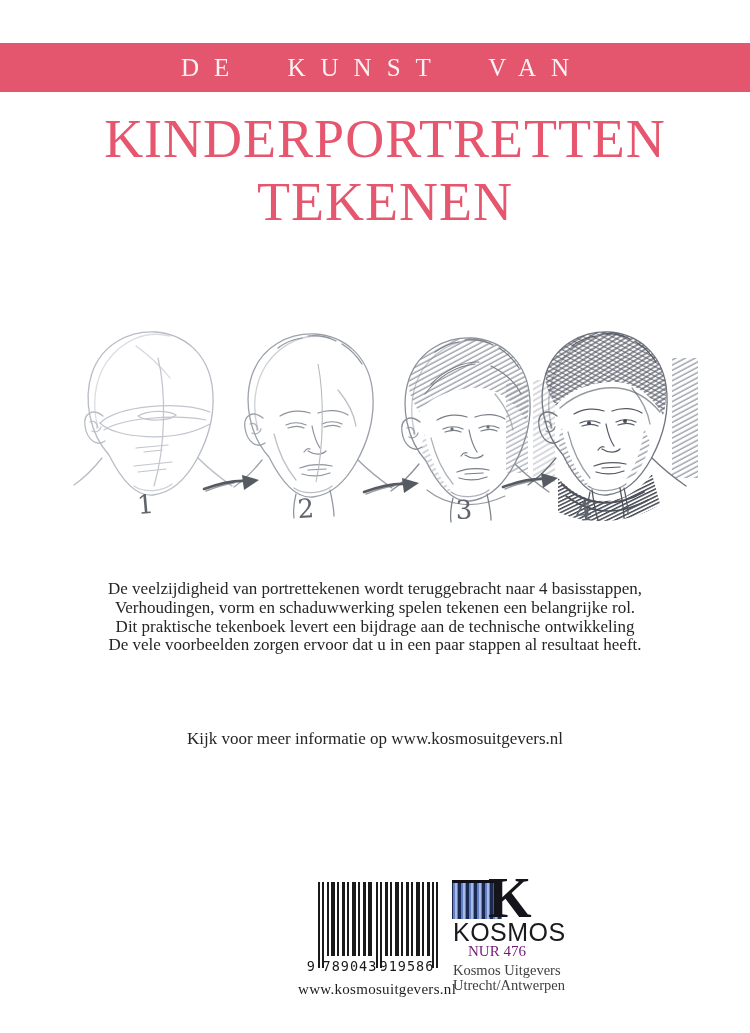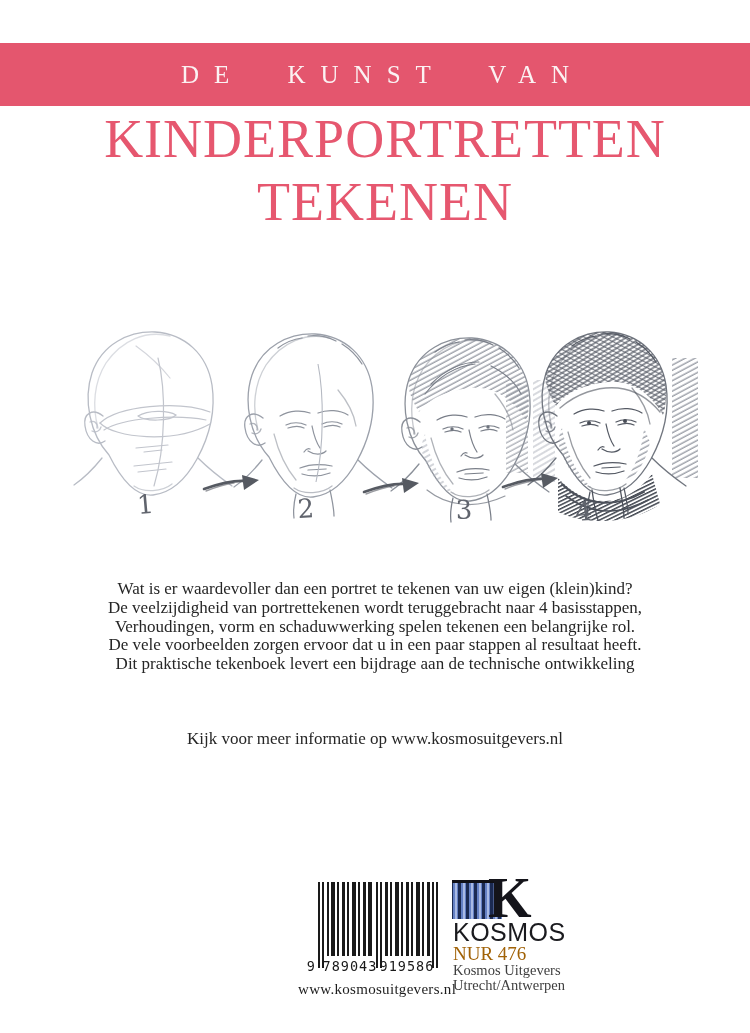--- a/index.html
+++ b/index.html
@@ -1,20 +1,20 @@
 <!DOCTYPE html>
 <html><head>
 <meta charset="utf-8">
 <style>
   html,body{margin:0;padding:0;background:#ffffff;}
   .page{position:relative;width:750px;height:1033px;background:#ffffff;overflow:hidden;
         font-family:"Liberation Serif",serif;color:#1e1e1e;}
 
   
-  .banner{position:absolute;left:0;top:43px;width:750px;height:63px;background:#e4566e;
+  .banner{position:absolute;left:0;top:43px;width:750px;height:49px;background:#e4566e;
           display:flex;align-items:center;justify-content:center;}
   .banner span{color:#fbf2f3;font-size:25px;letter-spacing:15px;word-spacing:22px;
                text-indent:15px;white-space:nowrap;}
 
   
   .title{position:absolute;left:0;top:108px;width:750px;text-align:center;color:#e6576f;}
   .title div{font-size:54px;line-height:63px;letter-spacing:1px;font-weight:400;white-space:nowrap;margin-left:20px;}
 
   
   .sketches{position:absolute;left:0;top:290px;width:750px;height:245px;}
@@ -36,21 +36,21 @@
 
   
   .logo{position:absolute;left:452px;top:877px;width:180px;height:130px;}
   .stripes{position:absolute;left:0;top:3px;width:50px;height:36px;border-top:3px solid #101016;
            background:repeating-linear-gradient(90deg,#1b2a52 0 1.5px,#6480c4 1.5px 3px,
                       #a9bae4 3px 5px,#6480c4 5px 6.5px,#1b2a52 6.5px 8px);}
   .kletter{position:absolute;left:36px;top:-7px;font-family:"Liberation Serif",serif;
            font-weight:700;font-size:56px;line-height:56px;color:#14141a;}
   .logo .word{position:absolute;left:1px;top:41px;font-family:"Liberation Sans",sans-serif;
               font-size:25px;color:#1a1a1e;letter-spacing:.5px;}
-  .logo .nur{position:absolute;left:1px;top:66px;font-size:19px;color:#a16207;}
+  .logo .nur{position:absolute;left:16px;top:66px;font-size:15px;color:#701a75;}
   .logo .pubname{position:absolute;left:1px;top:85px;font-size:14.5px;color:#3e3e3e;}
   .logo .publoc{position:absolute;left:1px;top:100px;font-size:14.5px;color:#3e3e3e;}
 </style>
 </head>
 <body>
 
 <div class="page">
 
   <div class="banner">
     <span>DE KUNST VAN</span>
@@ -176,25 +176,24 @@
     <use href="#arrow" transform="translate(364,189)"></use>
     <use href="#arrow" transform="translate(503,184)"></use>
 
     <text class="stepnum" x="138" y="224" transform="rotate(-5 138 224)">1</text>
     <text class="stepnum" x="298" y="228" transform="rotate(-3 298 228)">2</text>
     <text class="stepnum" x="456" y="229" transform="rotate(-2 456 229)">3</text>
     <text class="stepnum" x="576" y="231" transform="rotate(-4 576 231)">4</text>
   </svg>
 
   <div class="desc">
-    <div>Wat is er waardevoller dan een portret te tekenen van uw eigen (klein)kind?</div>
     <div>De veelzijdigheid van portrettekenen wordt teruggebracht naar 4 basisstappen,</div>
     <div>Verhoudingen, vorm en schaduwwerking spelen tekenen een belangrijke rol.</div>
+    <div>Dit praktische tekenboek levert een bijdrage aan de technische ontwikkeling</div>
     <div>De vele voorbeelden zorgen ervoor dat u in een paar stappen al resultaat heeft.</div>
-    <div>Dit praktische tekenboek levert een bijdrage aan de technische ontwikkeling</div>
   </div>
 
   <div class="info">Kijk voor meer informatie op www.kosmosuitgevers.nl</div>
 
   <svg class="barcode-wrap" viewBox="0 0 150 104">
     <g fill="#1a1a1a">
       <rect x="18" y="6" width="2" height="86"></rect>
         <rect x="22" y="6" width="2" height="86"></rect>
       <rect x="27" y="6" width="2" height="74"></rect>
         <rect x="31" y="6" width="4" height="74"></rect>

